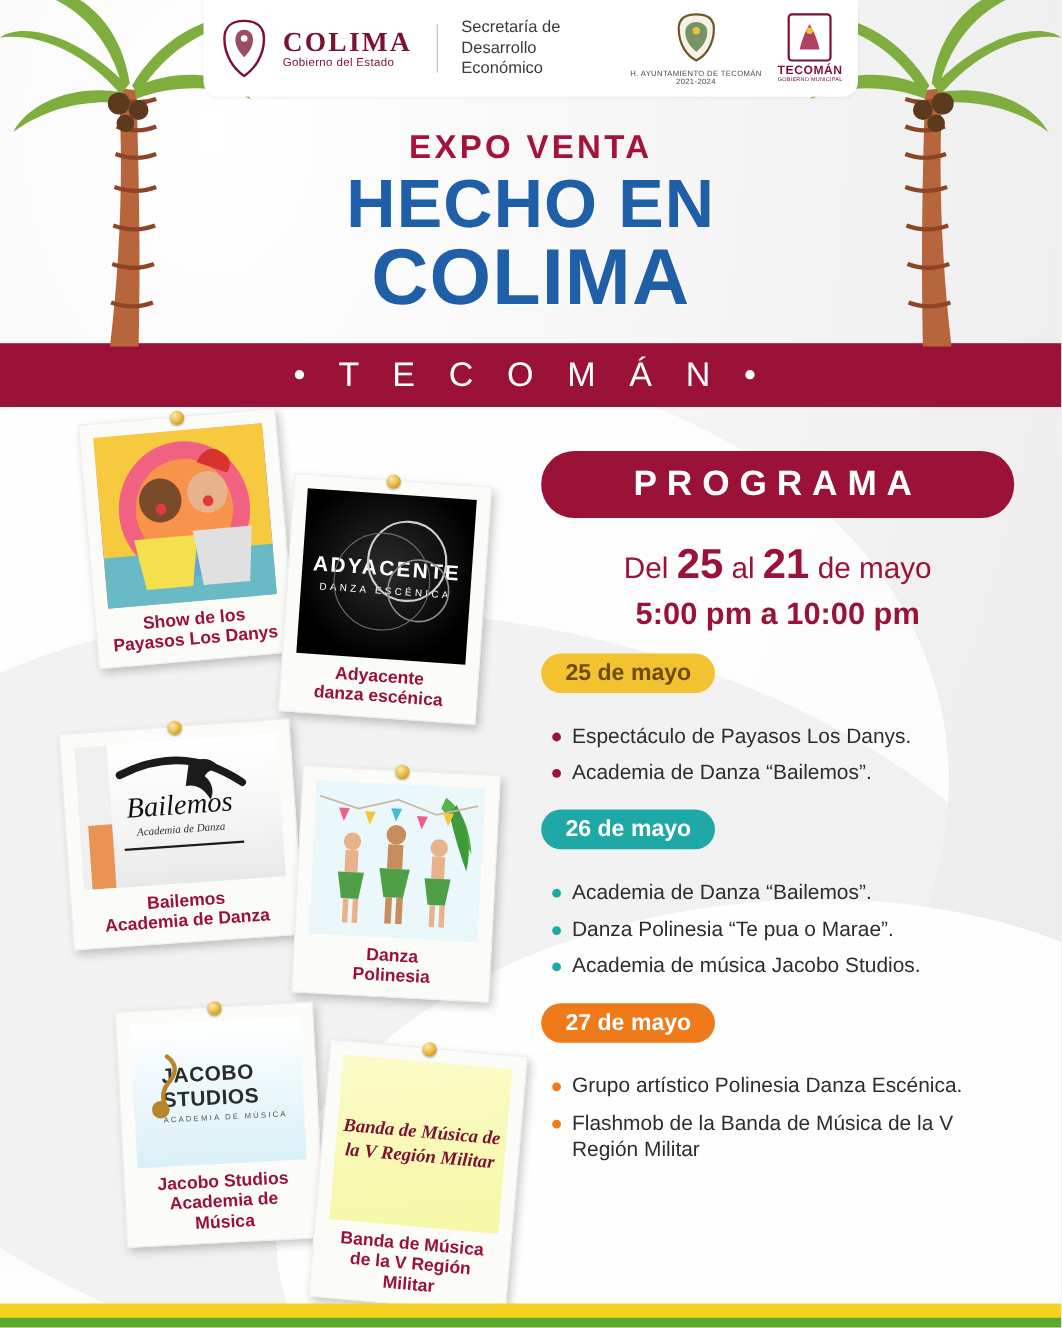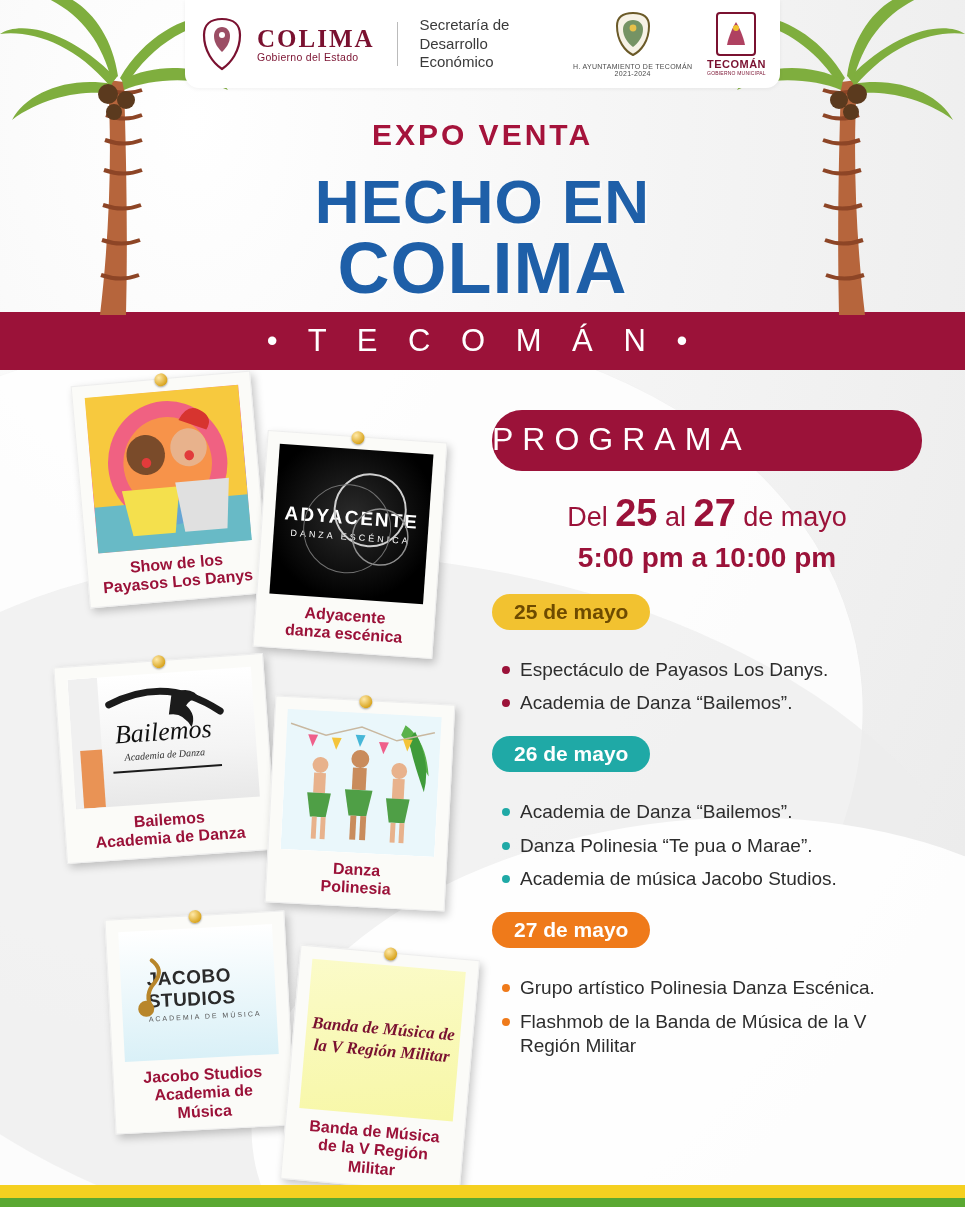--- a/index.html
+++ b/index.html
@@ -68,21 +68,21 @@
   .palm-l { left: 0; top: -10px; }
   .palm-r { right: 0; top: -10px; }
 
   
   .title-block { position: absolute; left: 0; right: 0; top: 118px; text-align: center; z-index: 20; }
   .expo {
     font-size: 30px; font-weight: bold; color: #a5133b; letter-spacing: 3px;
   }
   .hecho {
     font-size: 62px; font-weight: bold; color: #1e5fa8; letter-spacing: 1px;
-    line-height: .98; margin-top: 20px;
+    line-height: .98; margin-top: 4px;
     text-shadow: 2px 2px 0 rgba(255,255,255,.6);
   }
   .colima-big {
     font-size: 72px; font-weight: bold; color: #1e5fa8; letter-spacing: 1px;
     line-height: .98;
     text-shadow: 2px 2px 0 rgba(255,255,255,.6);
   }
   .tecoman-band {
     position: absolute; left: 0; right: 0; top: 312px; height: 58px;
     background: #9b1239; z-index: 25;
@@ -132,21 +132,21 @@
   .bailemos-script { font-family: "Liberation Serif", serif; font-style: italic; font-size: 26px; color:#111; }
   .bailemos-sub { font-family: "Liberation Serif", serif; font-style: italic; font-size: 10px; color:#333; margin-top:2px; }
   .jacobo-t1 { font-size: 19px; font-weight: bold; color:#2b2b2b; letter-spacing: .5px; }
   .jacobo-t2 { font-size: 7px; color:#555; letter-spacing: 2px; margin-top: 3px; }
   .banda-t { font-family: "Liberation Serif", serif; font-style: italic; font-weight: bold; color:#7a1130; font-size: 17px; text-align:center; line-height:1.3; }
 
   
   .program { position: absolute; left: 492px; top: 410px; width: 450px; z-index: 22; }
   .prog-pill {
     background: #9b1239; color: #fff; border-radius: 30px;
-    padding: 11px 0 13px; font-size: 32px; font-weight: normal;
+    text-align: center; padding: 11px 0 13px; font-size: 32px; font-weight: bold;
     letter-spacing: 9px; width: 430px;
   }
   .dates {
     text-align: center; color: #9b1239; margin-top: 22px; line-height: 1.1;
     width: 430px;
   }
   .dates .l1 { font-size: 27px; }
   .dates .l1 b { font-size: 38px; }
   .dates .l2 { font-size: 28px; font-weight: bold; margin-top: 8px; }
 
@@ -422,21 +422,21 @@
   </div>
 
   <div class="program">
     <div class="prog-pill">PROGRAMA</div>
 
     <div class="dates">
       <div class="l1">
         <span>Del</span>
         <b>25</b>
         <span>al</span>
-        <b>27</b>
+        <b>21</b>
         <span>de mayo</span>
       </div>
       <div class="l2">5:00 pm a 10:00 pm</div>
     </div>
 
     <div class="day-block">
       <div class="day-pill d1">25 de mayo</div>
       <ul class="items b1">
         <li>Espectáculo de Payasos Los Danys.</li>
         <li>Academia de Danza “Bailemos”.</li>

